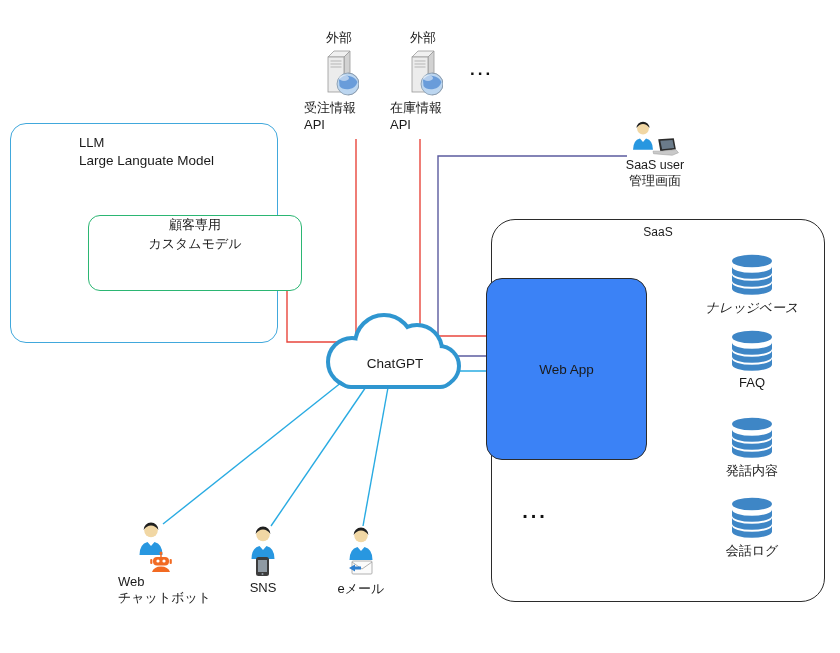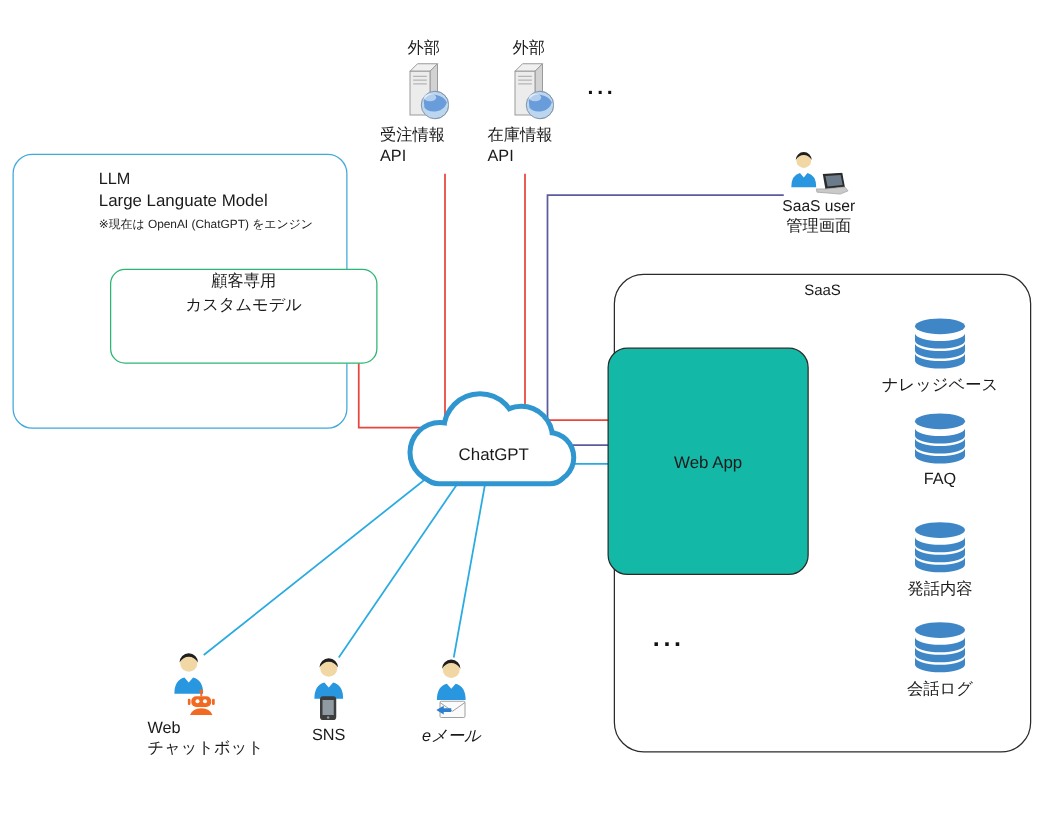--- a/index.html
+++ b/index.html
@@ -35,21 +35,21 @@
   .saas-user{left:612px;top:114px;width:86px;text-align:center;font-size:12.5px;line-height:1.18;}
   .saas-user .cluster{position:relative;height:44px;}
   .saas-user .jp{font-size:13px;}
   
   .saas-box{
     left:491px;top:219px;width:334px;height:383px;
     border:1.6px solid #2b2b2b;border-radius:24px;box-sizing:border-box;
   }
   .saas-label{position:absolute;top:5px;left:0;width:100%;text-align:center;font-size:12px;}
   .webapp-box{
-    left:486px;top:278px;width:161px;height:182px;background:#14b8a6;
+    left:486px;top:278px;width:161px;height:182px;background:#3b82f6;
     border:1.6px solid #2b2b2b;border-radius:16px;box-sizing:border-box;
     display:flex;align-items:center;justify-content:center;font-size:13.5px;
   }
   
   .db{width:110px;text-align:center;font-size:13px;}
   .db svg{display:block;margin:0 auto;}
   .db .dlabel{margin-top:3px;white-space:nowrap;}
   
   .internet-label{left:350px;top:356px;width:90px;text-align:center;font-size:13.5px;}
   
@@ -132,21 +132,20 @@
     <div class="name">在庫情報</div>
     <div>API</div>
   </div>
 
   <div class="abs ellipsis" style="left:470px;top:60px;width:40px;font-size:17px;">...</div>
 
   <div class="abs llm-box">
     <div class="llm-text">
       <div class="llm-title">LLM</div>
       <div class="llm-sub">Large Languate Model</div>
-      <div class="llm-note">※現在は OpenAI (ChatGPT) をエンジン</div>
     </div>
   </div>
 
   <div class="abs custom-box">
     <div>顧客専用</div>
     <div>カスタムモデル</div>
   </div>
 
   <div class="abs saas-user">
     <div class="cluster">
@@ -166,21 +165,21 @@
   </div>
 
   <div class="abs saas-box">
     <div class="saas-label">SaaS</div>
   </div>
 
   <div class="abs webapp-box">
     <span>Web App</span>
   </div>
 
-  <div class="abs db" style="left:697px;top:254px;">
+  <div class="abs db" style="left:697px;top:254px;font-style:italic;">
     <svg width="42" height="42" viewBox="0 0 42 42">
       <ellipse cx="21" cy="7" rx="20" ry="6.3" fill="#3e86c6"></ellipse>
       <path d="M1,12.5 A20,6.3 0 0 0 41,12.5 L41,18.5 A20,6.3 0 0 1 1,18.5 Z" fill="#3e86c6"></path>
       <path d="M1,20.5 A20,6.3 0 0 0 41,20.5 L41,26.5 A20,6.3 0 0 1 1,26.5 Z" fill="#3e86c6"></path>
       <path d="M1,28.5 A20,6.3 0 0 0 41,28.5 L41,34.5 A20,6.3 0 0 1 1,34.5 Z" fill="#3e86c6"></path>
     </svg>
     <div class="dlabel">ナレッジベース</div>
   </div>
 
   <div class="abs db" style="left:697px;top:330px;">
@@ -251,21 +250,21 @@
       </svg>
       <svg width="15" height="21" viewBox="0 0 15 21" style="position:absolute;left:21px;top:34px;">
         <rect x="1" y="1" width="13" height="19" rx="2.5" fill="#3d3d3d"></rect>
         <rect x="3" y="4" width="9" height="12" fill="#8f9aa3"></rect>
         <circle cx="7.5" cy="18" r="1" fill="#8f9aa3"></circle>
       </svg>
     </div>
     <div style="margin-top:4px;">SNS</div>
   </div>
 
-  <div class="abs channel ch-center" style="left:332px;top:523px;width:58px;font-style:italic;">
+  <div class="abs channel ch-center" style="left:332px;top:523px;width:58px;">
     <div class="cluster" style="height:52px;">
       <svg width="30" height="36" viewBox="0 0 30 36" style="position:absolute;left:14px;top:2px;">
         <circle cx="15" cy="10.5" r="6.8" fill="#f1d7a4"></circle>
         <path d="M7.6,10 a7.4,7.4 0 0 1 14.8,0 q-3,-4.6 -7.4,-4.6 q-4.4,0 -7.4,4.6 z" fill="#1f1f1f"></path>
         <path d="M3.5,35 q0,-11 8,-13 l3.5,4 3.5,-4 q8,2 8,13 z" fill="#2897e0"></path>
       </svg>
       <svg width="24" height="16" viewBox="0 0 24 16" style="position:absolute;left:17px;top:36px;">
         <rect x="3" y="2" width="20" height="13" rx="1" fill="#fbfbfb" stroke="#a0a0a0" stroke-width="0.8"></rect>
         <path d="M3,3 L13,10 L23,3" fill="none" stroke="#a0a0a0" stroke-width="0.8"></path>
         <polygon points="0,9 6,5.5 6,7.5 12,7.5 12,10.5 6,10.5 6,12.5" fill="#2e7fd0"></polygon>

